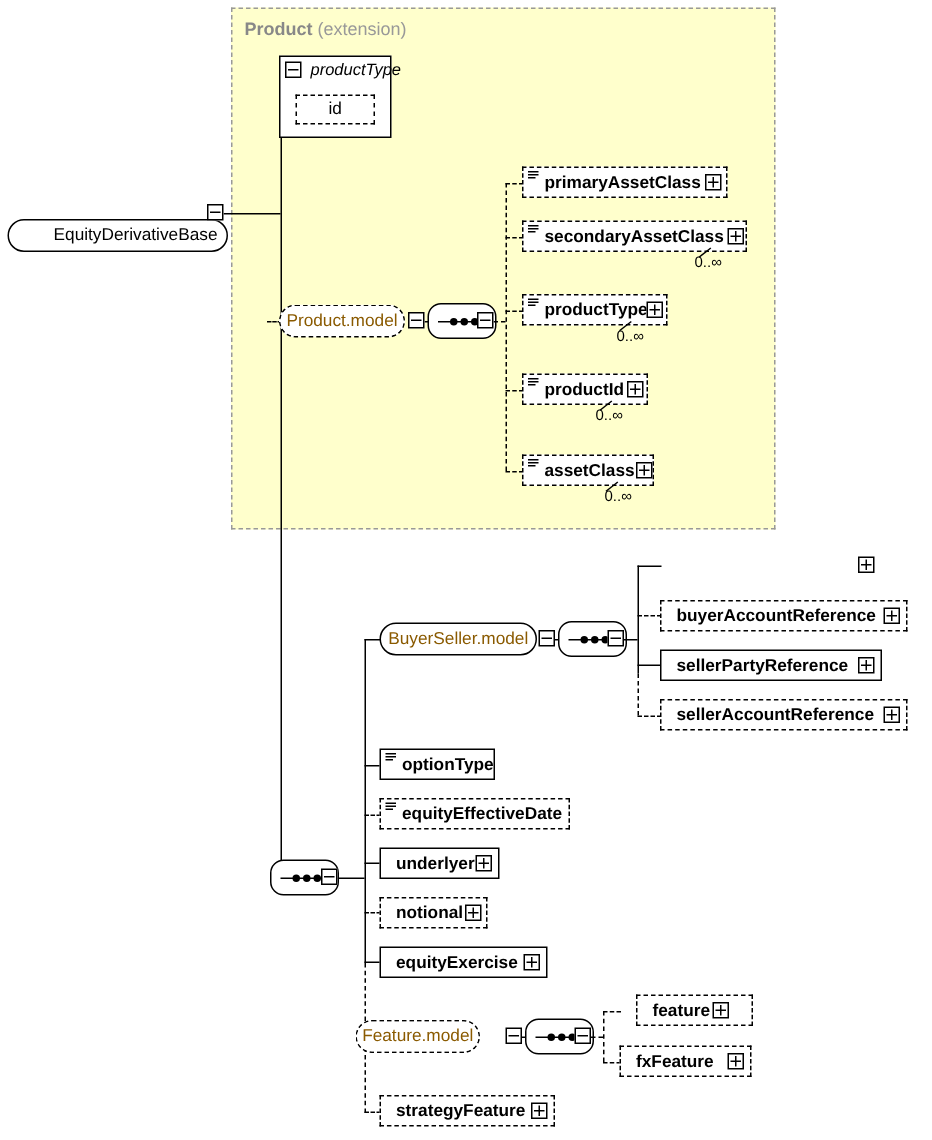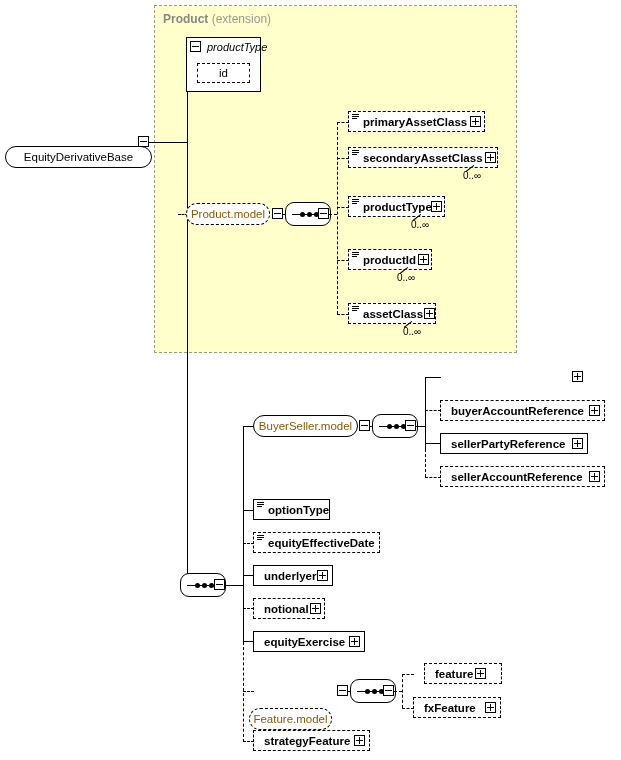--- a/index.html
+++ b/index.html
@@ -237,21 +237,21 @@
 <body>
 
 <div id="canvas">
 
   <div class="group-box" style="left:154px; top:5px; width:363px; height:348px;"></div>
   <div class="group-title" style="left:163px; top:12px;">
     <span>Product</span>
     <span class="ext">(extension)</span>
   </div>
 
-  <div class="hexnode solid shadow" style="left:5px; top:131px; width:147px; height:22px; justify-content:center;margin-top:15px;">
+  <div class="hexnode solid shadow" style="left:5px; top:131px; width:147px; height:22px; justify-content:flex-end;margin-top:15px;">
     <span class="lbl">EquityDerivativeBase</span>
   </div>
   <div class="minus" style="left:138px; top:136px;"></div>
 
   <div class="ln h-solid" style="left:149px; top:142px; width:38px;"></div>
   <div class="ln v-solid" style="left:187px; top:70px; height:515px;"></div>
 
   <div class="ln h-solid" style="left:187px; top:70px; width:19px;"></div>
 
   <div class="attrbox" style="left:186px; top:37px; width:75px; height:55px;">
@@ -430,21 +430,21 @@
   </div>
   <div class="plus" style="left:310px; top:603px;"></div>
 
   <div class="ln h-solid" style="left:243px; top:641px; width:11px;"></div>
   <div class="node solid shadow" style="left:253px; top:631px; width:112px; height:21px; padding-left:6px;">
     <span class="lbl">equityExercise</span>
   </div>
   <div class="plus" style="left:349px; top:636px;"></div>
 
   <div class="ln h-dash" style="left:243px; top:691px; width:11px;"></div>
-  <div class="hexnode dashed shadow" style="left:249px; top:680px; width:83px; height:22px;margin-top:28px;">
+  <div class="hexnode dashed shadow" style="left:237px; top:680px; width:83px; height:22px;">
     <span class="lbl model-label">Feature.model</span>
   </div>
   <div class="minus" style="left:337px; top:685px;"></div>
   <div class="ln h-solid" style="left:348px; top:691px; width:10px;"></div>
 
   <div class="seqnode" style="left:350px; top:679px;">
     <div class="seqdots">
         <b></b>
         <b></b>
         <b></b>

